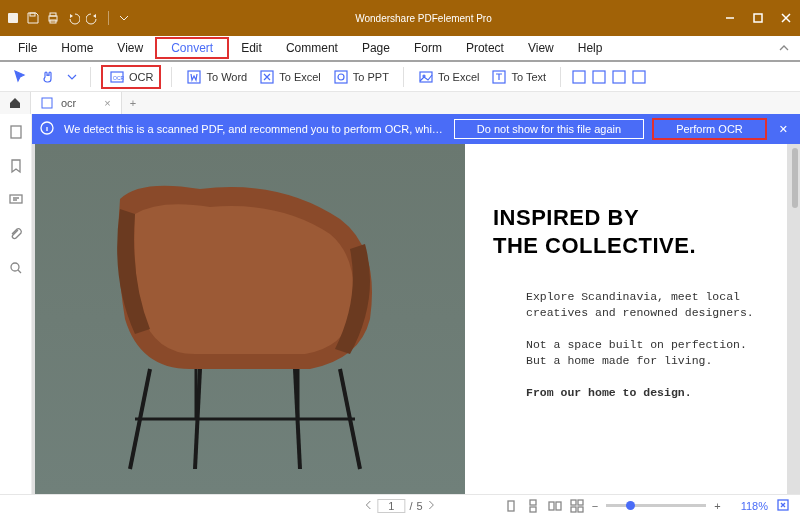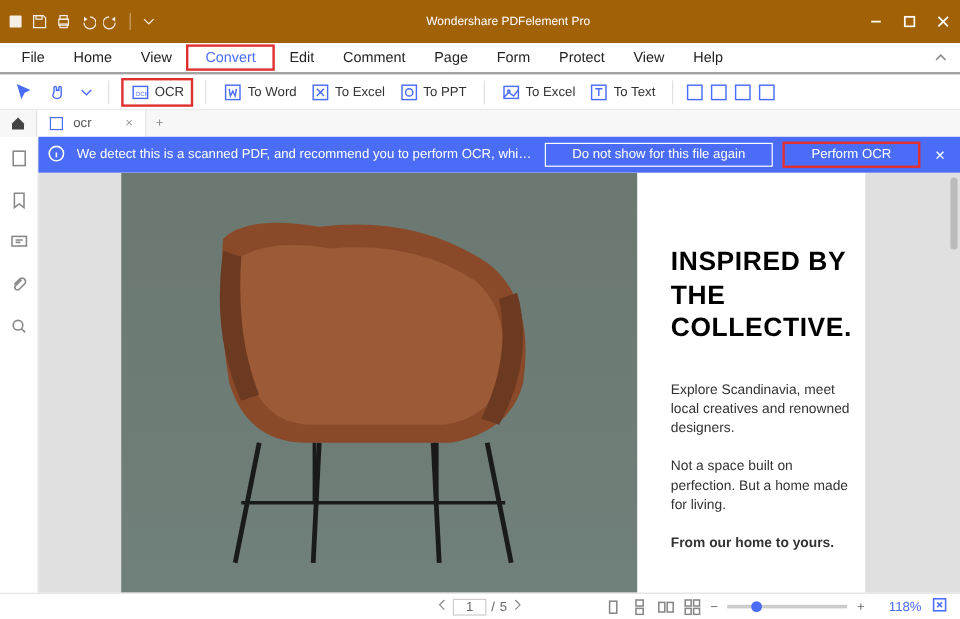--- a/index.html
+++ b/index.html
@@ -54,26 +54,26 @@
 .notif { height: 30px; background: #4a6cf7; color: #fff; display: flex; align-items: center; font-size: 11px; padding: 0 8px; gap: 8px; }
 .notif .nicon { width: 16px; height: 16px; }
 .notif .nicon svg { width: 14px; height: 14px; stroke: #fff; fill: none; stroke-width: 1.3; }
 .notif .ntext { flex: 1; white-space: nowrap; overflow: hidden; text-overflow: ellipsis; }
 .notif .nbtn { border: 1px solid #fff; padding: 3px 22px; font-size: 11px; color: #fff; }
 .notif .nbtn.primary { border: 2px solid #e03030; background: #4a6cf7; }
 .notif .nclose { padding: 0 4px; color: #fff; }
 
 
 .docview { flex: 1; background: #e0e0e0; display: flex; justify-content: center; overflow: hidden; position: relative; padding: 0 10px 0 0; }
-.page { width: 620px; background: #fff; display: flex; margin-top: 0; }
+.page { width: 752px; background: #fff; display: flex; margin-top: 0; }
 .page .left { flex: 0 0 430px; background: linear-gradient(180deg, #6a7870 0%, #70807a 100%); display: flex; align-items: center; justify-content: center; }
 .page .left .chair { width: 340px; height: 320px; position: relative; }
 .page .right { flex: 1; padding: 60px 28px 20px 28px; }
 .page .right h1 { font-size: 22px; font-weight: 800; letter-spacing: 0.5px; line-height: 1.25; margin-bottom: 30px; font-family: Georgia, serif; }
-.page .right p { font-size: 11.5px; color: #333; margin-bottom: 16px; font-family: Liberation Sans, sans-serif; line-height: 1.4; }
+.page .right p { font-size: 11.5px; color: #333; margin-bottom: 16px; font-family: Liberation Mono, monospace; line-height: 1.4; margin-left: 33px; }
 .page .right p.bold { font-weight: bold; }
 
 .scrollthumb { position: absolute; right: 2px; top: 4px; width: 6px; height: 60px; background: #bbb; border-radius: 3px; }
 
 
 .status { height: 22px; background: #fff; display: flex; align-items: center; font-size: 11px; color: #666; border-top: 1px solid #e6e6e6; padding: 0 10px; }
 .status .pagenum { flex: 0 0 auto; display: flex; gap: 4px; align-items: center; position: absolute; left: 50%; transform: translateX(-50%); }
 .status .pagenum .cur { border: 1px solid #ccc; padding: 0 10px; }
 .status .rgroup { margin-left: auto; display: flex; align-items: center; gap: 8px; }
 .status .vicon { width: 14px; height: 14px; }
@@ -339,21 +339,21 @@
               <line x1="55" y1="260" x2="275" y2="260" stroke="#1a1a1a" stroke-width="3"></line>
               <line x1="116" y1="260" x2="116" y2="210" stroke="#1a1a1a" stroke-width="3"></line>
               <line x1="218" y1="260" x2="218" y2="210" stroke="#1a1a1a" stroke-width="3"></line>
             </svg>
           </div>
         </div>
         <div class="right">
           <h1><span>INSPIRED BY</span><br><span>THE COLLECTIVE.</span></h1>
           <p>Explore Scandinavia, meet local creatives and renowned designers.</p>
           <p>Not a space built on perfection. But a home made for living.</p>
-          <p class="bold">From our home to yours.</p>
+          <p class="bold">From our home to design.</p>
         </div>
       </div>
       <div class="scrollthumb"></div>
     </div>
   </div>
 </div>
 
 <div class="status">
   <div class="pagenum">
     <span><svg width="10" height="10" viewBox="0 0 10 10">

